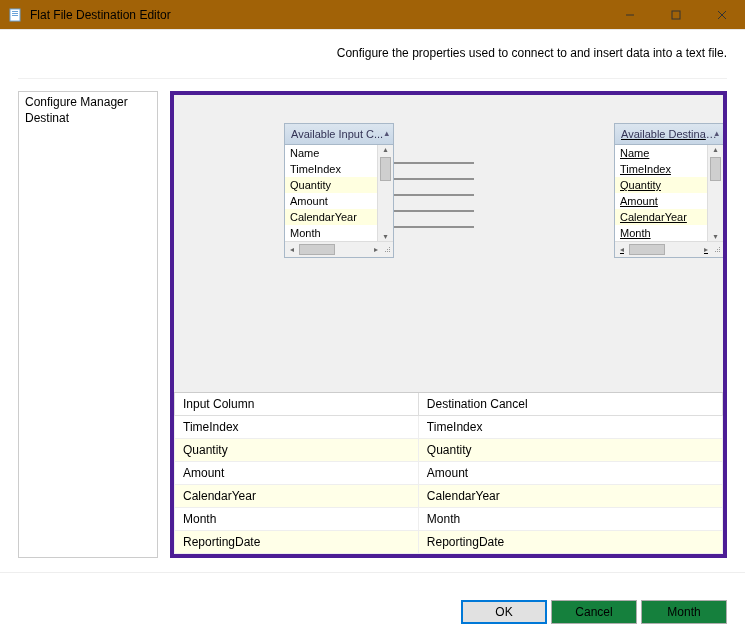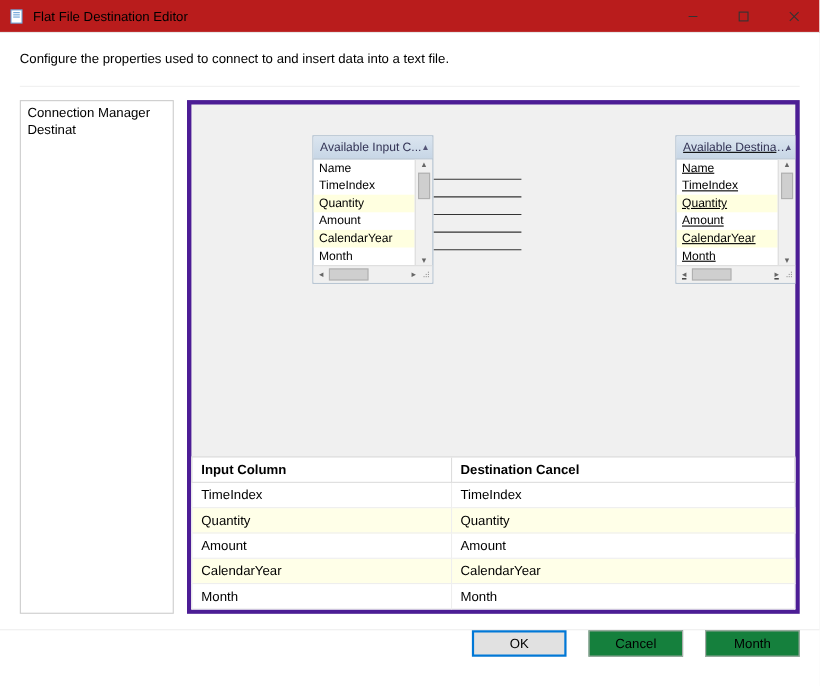--- a/index.html
+++ b/index.html
@@ -11,39 +11,39 @@
     color: #000;
     width: 745px;
     height: 624px;
     overflow: hidden;
   }
   .titlebar {
     height: 30px;
     display: flex;
     align-items: center;
     padding: 0 0 0 8px;
-    background: #b91c1c;
+    background: #a16207;
     border-bottom: 1px solid #e8e8e8;
   }
   .titlebar .app-icon {
     width: 16px; height: 16px;
     margin-right: 6px;
     display: inline-flex; align-items: center; justify-content: center;
   }
   .titlebar .title { flex: 0 0 auto; }
   .titlebar .spacer { flex: 1; }
   .winbtn {
     width: 46px; height: 30px;
     display: inline-flex; align-items: center; justify-content: center;
     color: #666;
   }
   .content {
     padding: 14px 18px 0 18px;
   }
-  .desc { margin: 2px 0 18px 0; }
+  .desc { margin: 2px 0 18px 0; text-align: right; }
   .work {
     display: flex;
     border-top: 1px solid #f0f0f0;
     padding-top: 12px;
     height: 480px;
   }
   .sidebar {
     width: 140px;
     border: 1px solid #ccc;
     background: #fff;
@@ -140,41 +140,41 @@
     border-top: 1px solid #ccc;
     flex: 0 0 auto;
   }
   table {
     width: 100%;
     border-collapse: collapse;
     font-size: 12px;
   }
   th {
     text-align: left;
-    font-weight: bold;
+    font-weight: normal;
     padding: 4px 8px;
     background: #fff;
     border: 1px solid #ddd;
     border-top: none;
   }
   td {
     padding: 4px 8px;
     border: 1px solid #eee;
   }
   tr.hl td { background: #ffffe8; }
   .footer {
     position: absolute;
     left: 0; right: 0; bottom: 0;
     height: 52px;
     border-top: 1px solid #eee;
     display: flex;
-    align-items: flex-start;
+    align-items: flex-end;
     justify-content: flex-end;
     padding: 0 18px;
-    gap: 20px;
+    gap: 4px;
     background: #fff;
   }
   .btn {
     min-width: 86px;
     height: 24px;
     border: 1px solid #adadad;
     background: #15803d;
     display: inline-flex;
     align-items: center;
     justify-content: center;
@@ -213,21 +213,21 @@
         <line x1="9" y1="1" x2="1" y2="9" stroke="#333" stroke-width="1"></line>
       </svg>
   </span>
 </div>
 
 <div class="content">
   <div class="desc">Configure the properties used to connect to and insert data into a text file.</div>
 
   <div class="work">
     <div class="sidebar">
-      <div class="sidebar-item">Connection Manager</div>
+      <div class="sidebar-item">Configure Manager</div>
       <div class="sidebar-item">Destinat</div>
     </div>
 
     <div class="main">
       <div class="diagram">
 
         <svg class="connectors">
           <g stroke="#333" stroke-width="1" fill="#333">
             <line x1="220" y1="68" x2="440" y2="68"></line>
               <polygon points="440,68 434,65 434,71"></polygon>
@@ -338,20 +338,24 @@
                 <td>Amount</td>
               </tr>
               <tr class="hl">
                 <td>CalendarYear</td>
                 <td>CalendarYear</td>
               </tr>
               <tr>
                 <td>Month</td>
                 <td>Month</td>
               </tr>
+              <tr class="hl">
+                <td>ReportingDate</td>
+                <td>ReportingDate</td>
+              </tr>
             </tbody>
         </table>
       </div>
     </div>
   </div>
 </div>
 
 <div class="footer">
   <div class="btn primary">OK</div>
   <div class="btn">Cancel</div>

